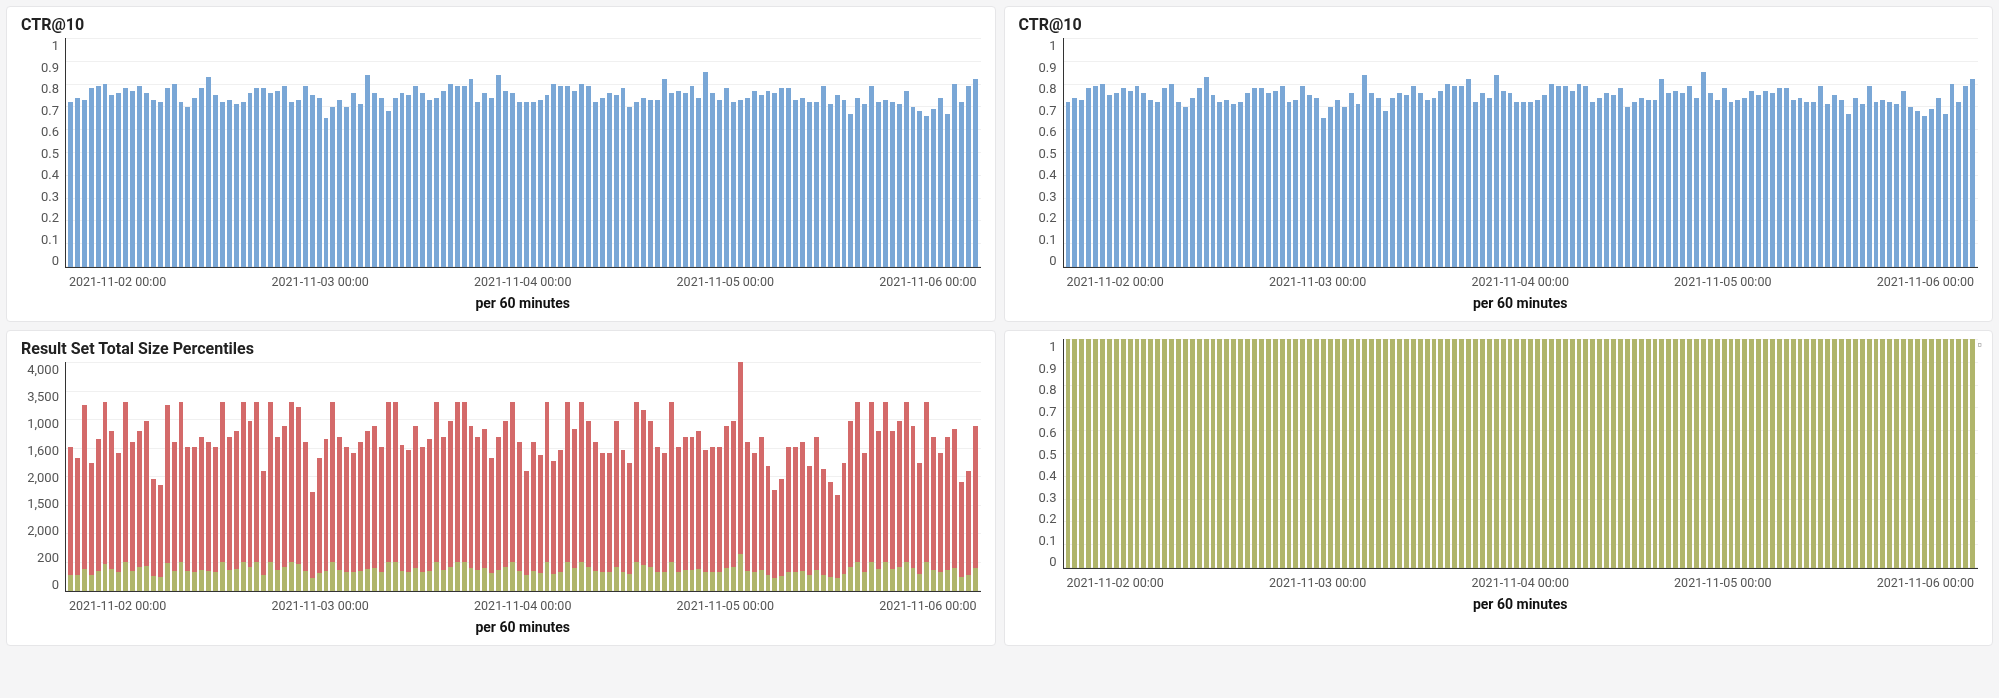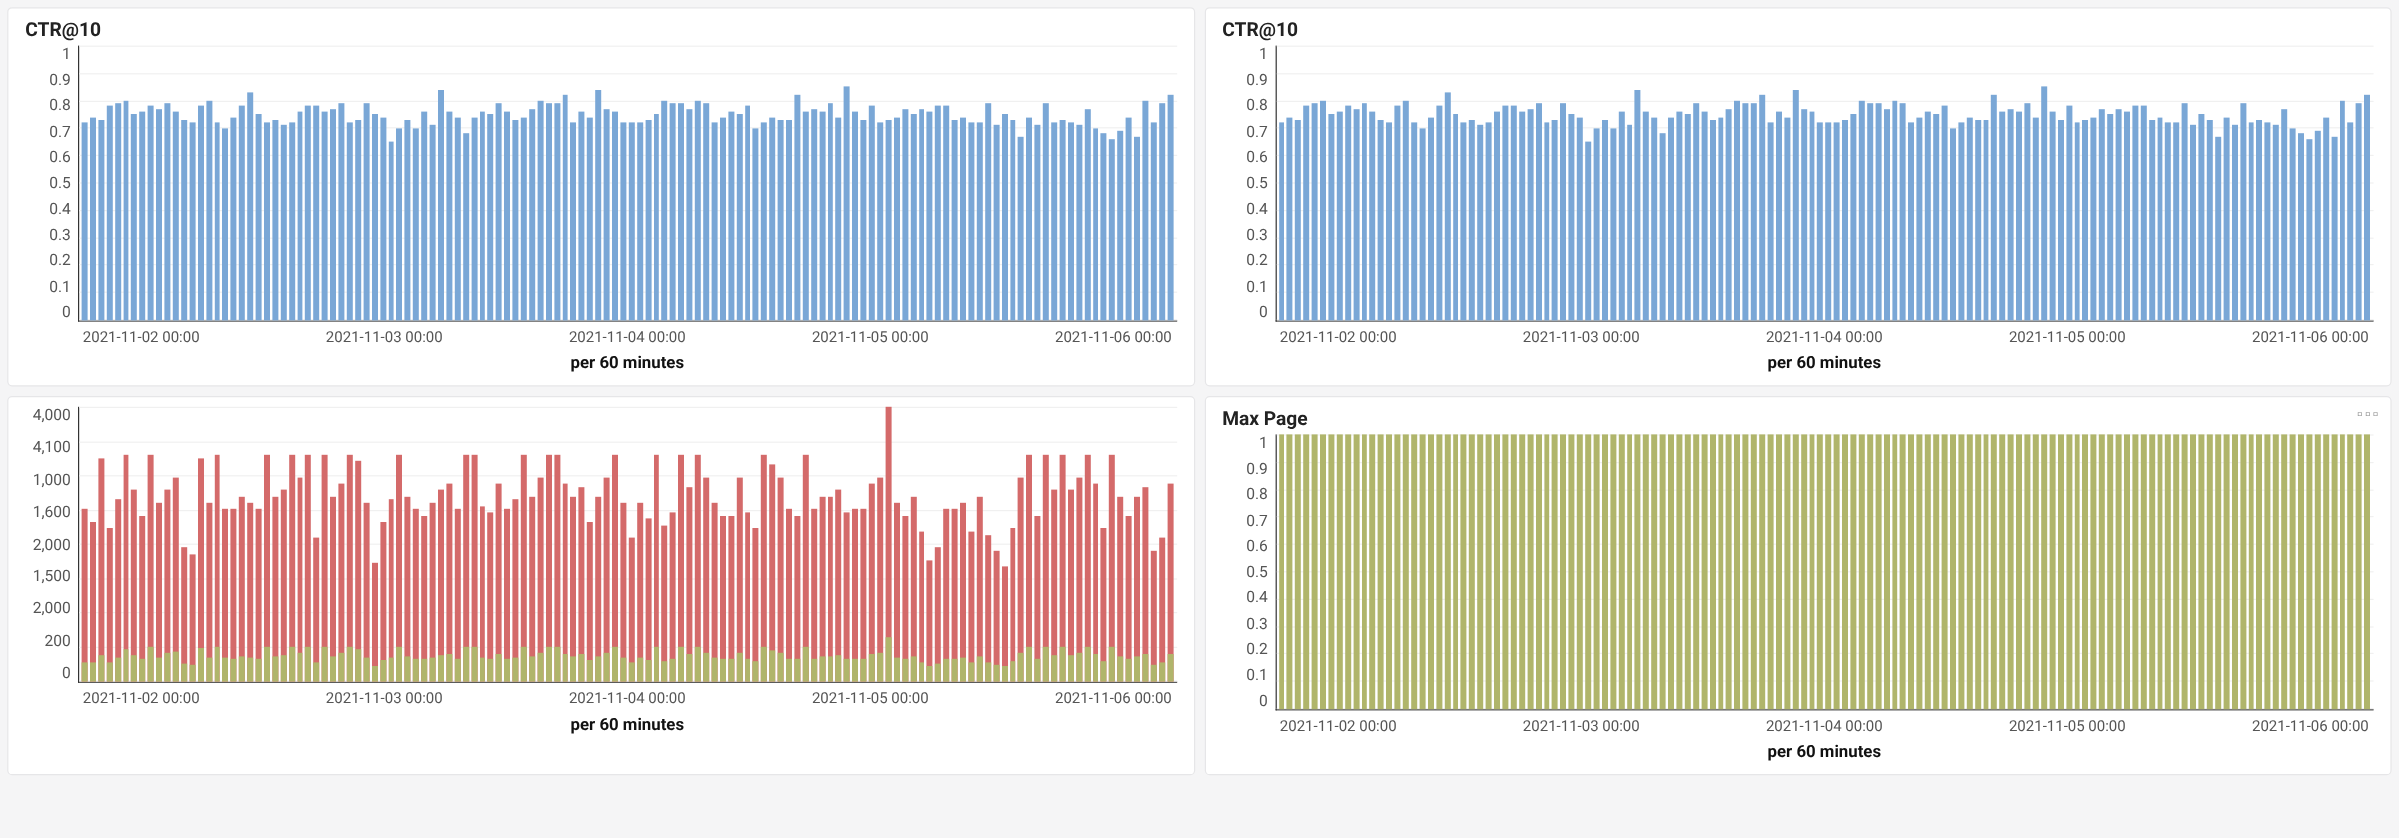--- a/index.html
+++ b/index.html
@@ -475,25 +475,26 @@
           <span>2021-11-03 00:00</span>
           <span>2021-11-04 00:00</span>
           <span>2021-11-05 00:00</span>
           <span>2021-11-06 00:00</span>
         </div>
       <div class="x-label">per 60 minutes</div>
     </div>
   </div>
 
   <div class="panel">
+    <div class="panel-title">Result Set Total Size Percentiles</div>
     <div class="chart-wrap">
       <div class="plot-row">
         <div class="y-axis" id="yaxis-rs">
             <span>4,000</span>
-            <span>4,100</span>
+            <span>3,500</span>
             <span>1,000</span>
             <span>1,600</span>
             <span>2,000</span>
             <span>1,500</span>
             <span>2,000</span>
             <span>200</span>
             <span>0</span>
           </div>
         <div class="plot">
           <div class="gridlines" id="grid-rs">
@@ -1045,21 +1046,20 @@
           <span>2021-11-04 00:00</span>
           <span>2021-11-05 00:00</span>
           <span>2021-11-06 00:00</span>
         </div>
       <div class="x-label">per 60 minutes</div>
     </div>
   </div>
 
   <div class="panel">
     <div class="panel-menu">▫▫▫</div>
-    <div class="panel-title">Max Page</div>
     <div class="chart-wrap">
       <div class="plot-row">
         <div class="y-axis" id="yaxis-mp">
             <span>1</span>
             <span>0.9</span>
             <span>0.8</span>
             <span>0.7</span>
             <span>0.6</span>
             <span>0.5</span>
             <span>0.4</span>

